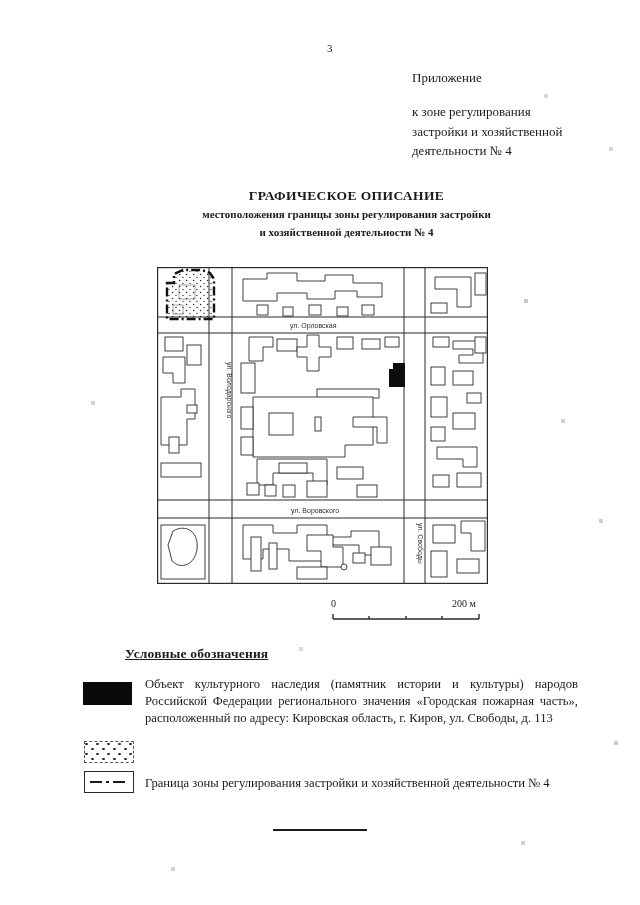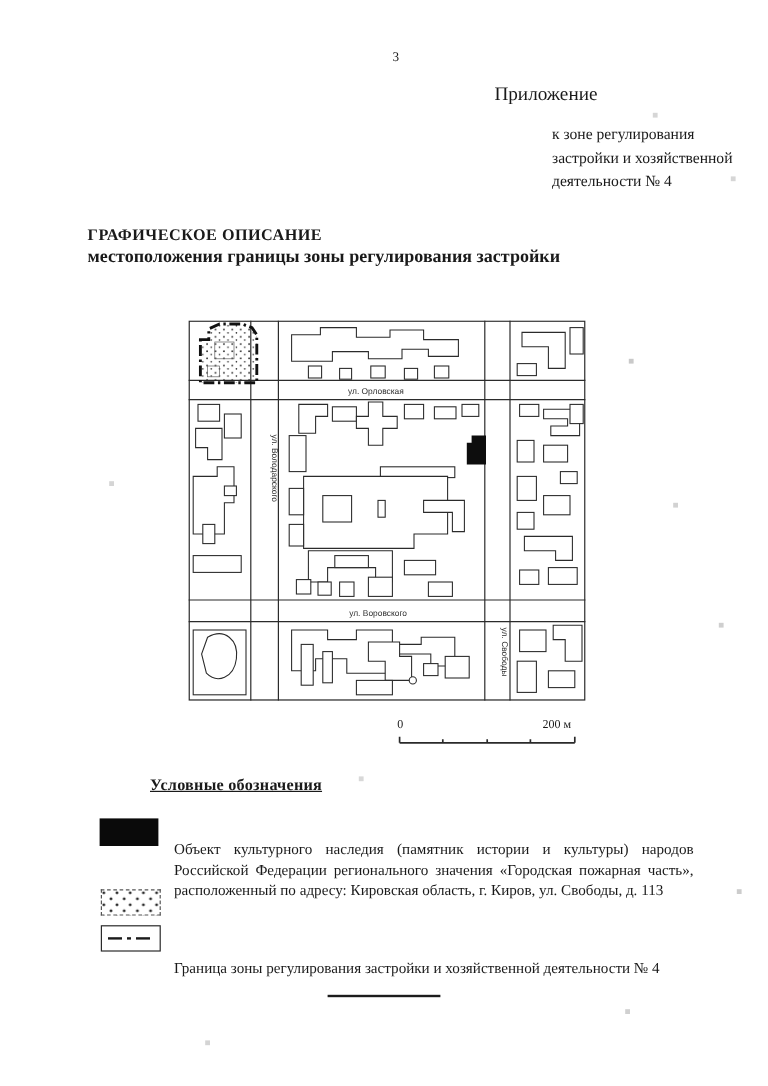--- a/index.html
+++ b/index.html
@@ -5,25 +5,25 @@
   html,body{margin:0;padding:0;}
   body{
     width:640px;height:905px;background:#ffffff;
     font-family:"Liberation Serif","DejaVu Serif",serif;
     color:#1a1a1a;position:relative;overflow:hidden;
     -webkit-font-smoothing:antialiased;
   }
   #page{position:absolute;inset:0;}
   .abs{position:absolute;}
   .pagenum{top:42px;left:327px;font-size:11px;}
-  .appendix-1{top:70px;left:412px;font-size:16px;}
-  .appendix-2{top:102px;left:412px;font-size:13px;line-height:19.5px;white-space:pre-line;margin-left:48px;}
-  .title-block{top:186px;left:73px;width:505px;font-weight:bold;}
+  .appendix-1{top:70px;left:412px;font-size:13px;}
+  .appendix-2{top:102px;left:412px;font-size:13px;line-height:19.5px;white-space:pre-line;}
+  .title-block{top:186px;left:94px;width:505px;text-align:center;font-weight:bold;}
   .title-line1{font-size:13.5px;letter-spacing:.4px;line-height:19px;}
-  .title-line2,.title-line3{font-size:15px;line-height:18px;}
+  .title-line2,.title-line3{font-size:11px;line-height:18px;}
   .map-wrap{top:267px;left:157px;width:331px;height:317px;}
   .scalebar{top:594px;left:322px;width:170px;height:34px;}
   .legend-heading{top:646px;left:125px;font-size:13.5px;font-weight:bold;letter-spacing:.2px;text-decoration:underline;}
   .swatch{border:1px solid #333;box-sizing:border-box;}
   .swatch-black{top:682px;left:83px;width:49px;height:23px;background:#0a0a0a;border:none;}
   .swatch-dots{
     top:741px;left:84px;width:50px;height:22px;background-color:#fff;
     border:1px dashed #555;
     background-image:
       radial-gradient(circle,#2a2a2a 1px,transparent 1.4px),
@@ -32,21 +32,21 @@
     background-position:2px 2px,7px 7px;
   }
   .swatch-dashdot{
     top:771px;left:84px;width:50px;height:22px;background:#fff;
     border:1.5px solid #2a2a2a;display:flex;align-items:center;justify-content:center;
   }
   .dashdot-line{
     width:38px;height:2px;
     background:repeating-linear-gradient(90deg,#1a1a1a 0 12px,transparent 12px 16px,#1a1a1a 16px 19px,transparent 19px 23px);
   }
-  .legend-text{font-size:12.6px;line-height:16.8px;margin-top:24px;}
+  .legend-text{font-size:12.6px;line-height:16.8px;}
   .lt1{top:676px;left:145px;width:433px;text-align:justify;}
   .lt2{top:744px;left:145px;width:460px;}
   .lt3{top:775px;left:145px;width:470px;}
   .bottom-rule{top:829px;left:273px;width:94px;height:2px;background:#1c1c1c;}
   .noise{top:0;left:0;width:2px;height:2px;background:transparent;
     box-shadow:525px 300px 0 1px #c9c9c9, 562px 420px 0 1px #d2d2d2,
                600px 520px 0 1px #cfcfcf, 92px 402px 0 1px #d5d5d5,
                615px 742px 0 1px #cccccc, 522px 842px 0 1px #d0d0d0,
                172px 868px 0 1px #d4d4d4, 545px 95px 0 1px #d6d6d6,
                610px 148px 0 1px #d6d6d6, 300px 648px 0 1px #d8d8d8;}
@@ -62,20 +62,21 @@
   <div class="abs pagenum">3</div>
 
   <div class="abs appendix-1">Приложение</div>
   <div class="abs appendix-2">к зоне регулирования
 застройки и хозяйственной
 деятельности № 4</div>
 
   <div class="abs title-block">
     <div class="title-line1">ГРАФИЧЕСКОЕ ОПИСАНИЕ</div>
     <div class="title-line2">местоположения границы зоны регулирования застройки</div>
+    <div class="title-line3">и хозяйственной деятельности № 4</div>
   </div>
 
   <div class="abs map-wrap">
     <svg width="331" height="317" viewBox="0 0 331 317">
       <defs>
         <pattern id="dots" width="7" height="6" patternUnits="userSpaceOnUse">
           <circle cx="1.6" cy="1.6" r="0.75" fill="#222"></circle>
           <circle cx="5" cy="4.4" r="0.65" fill="#222"></circle>
         </pattern>
       </defs>

